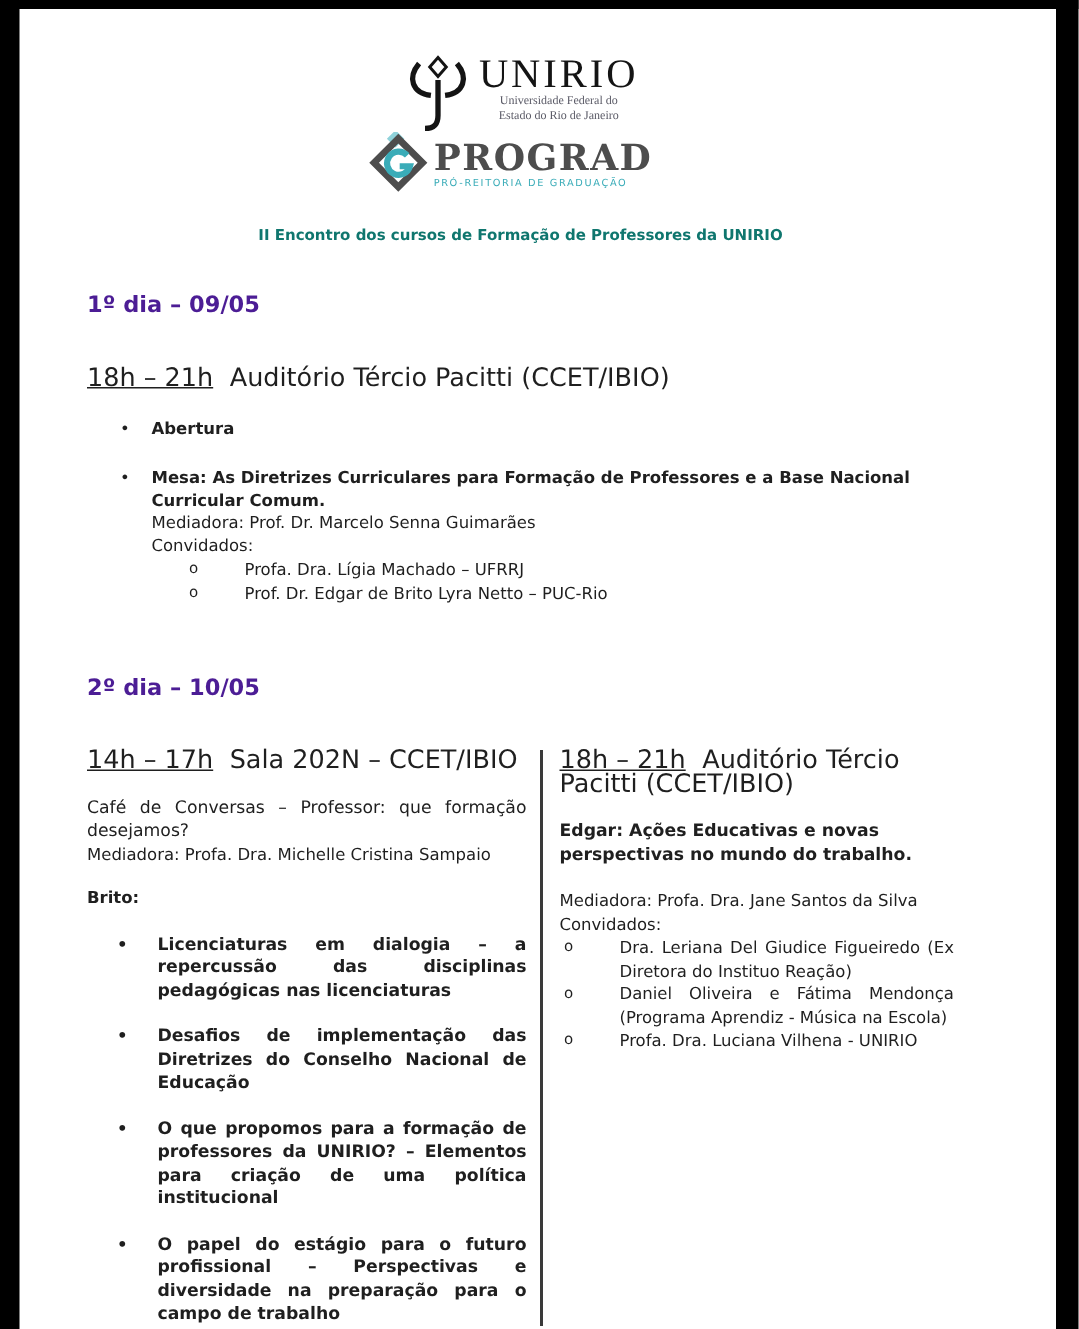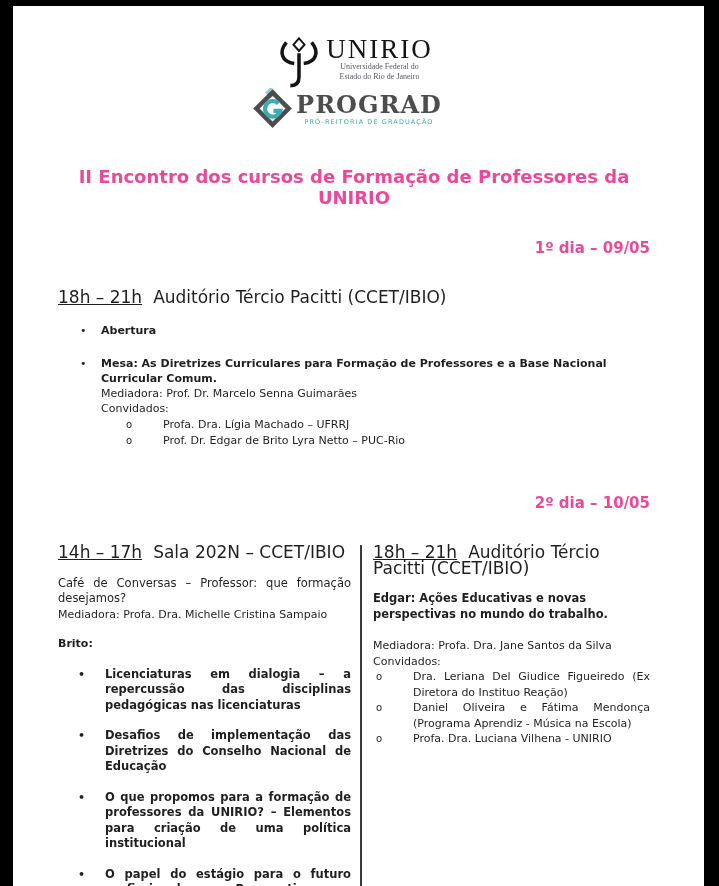--- a/index.html
+++ b/index.html
@@ -5,36 +5,36 @@
   html,body { margin:0; padding:0; }
   body {
     width:719px; height:886px; position:relative; overflow:hidden;
     background:#ffffff; color:#1f1f1f;
     font-family:"DejaVu Sans","Liberation Sans",sans-serif;
   }
   .frame-top   { position:absolute; top:0; left:0; right:0; height:6px; background:#000; }
   .frame-left  { position:absolute; top:0; left:0; width:13px; height:886px; background:#000; }
   .frame-right { position:absolute; top:0; right:0; width:15px; height:886px; background:#000; }
 
-  .content { position:absolute; left:13px; top:6px; width:691px; height:880px; padding:0 54px 0 45px; box-sizing:border-box; }
+  .content { position:absolute; left:13px; top:6px; width:691px; height:880px; padding:0 68px 0 45px; box-sizing:border-box; }
 
   
   .logos { margin-top:30px; display:flex; flex-direction:column; align-items:center; }
   .unirio-logo { display:flex; align-items:flex-start; }
   .unirio-text { margin-left:3px; text-align:center; }
   .unirio-wordmark { font-family:"Liberation Serif","DejaVu Serif",serif; font-size:27px; line-height:26px; letter-spacing:2px; color:#141414; }
   .unirio-sub { font-family:"Liberation Serif","DejaVu Serif",serif; font-size:8px; line-height:9.5px; color:#5a5a66; }
   .prograd-logo { display:flex; align-items:center; margin-top:0px; margin-left:-14px; }
-  .prograd-text { margin-left:2px; text-align:center; }
+  .prograd-text { margin-left:2px; }
   .prograd-wordmark { font-family:"DejaVu Serif","Liberation Serif",serif; font-weight:bold; font-size:24px; line-height:24px; color:#4d4d4d; letter-spacing:1px; }
   .prograd-sub { font-size:6.5px; letter-spacing:1.1px; color:#3aacb8; margin-top:1px; }
 
   
-  .doc-title { text-align:center; font-size:18px; font-weight:bold; color:#ec4899; margin:36px 0 0 0; }
-  .day-heading { text-align:right; font-size:15px; font-weight:bold; color:#ec4899; margin:0; }
+  .doc-title { text-align:center; font-size:10px; font-weight:bold; color:#0f766e; margin:22px 0 0 0; }
+  .day-heading { text-align:left; font-size:15px; font-weight:bold; color:#4c1d95; margin:0; }
   .day1-heading { margin-top:31px; }
   .day2-heading { margin-top:46px; }
 
   
   .day1 { margin-top:33px; font-size:11px; line-height:15px; }
   .time-line { margin:0; font-size:17px; }
   .time-underline { text-decoration:underline; }
   .loc { margin-left:11px; }
   .bold { font-weight:bold; }
 

